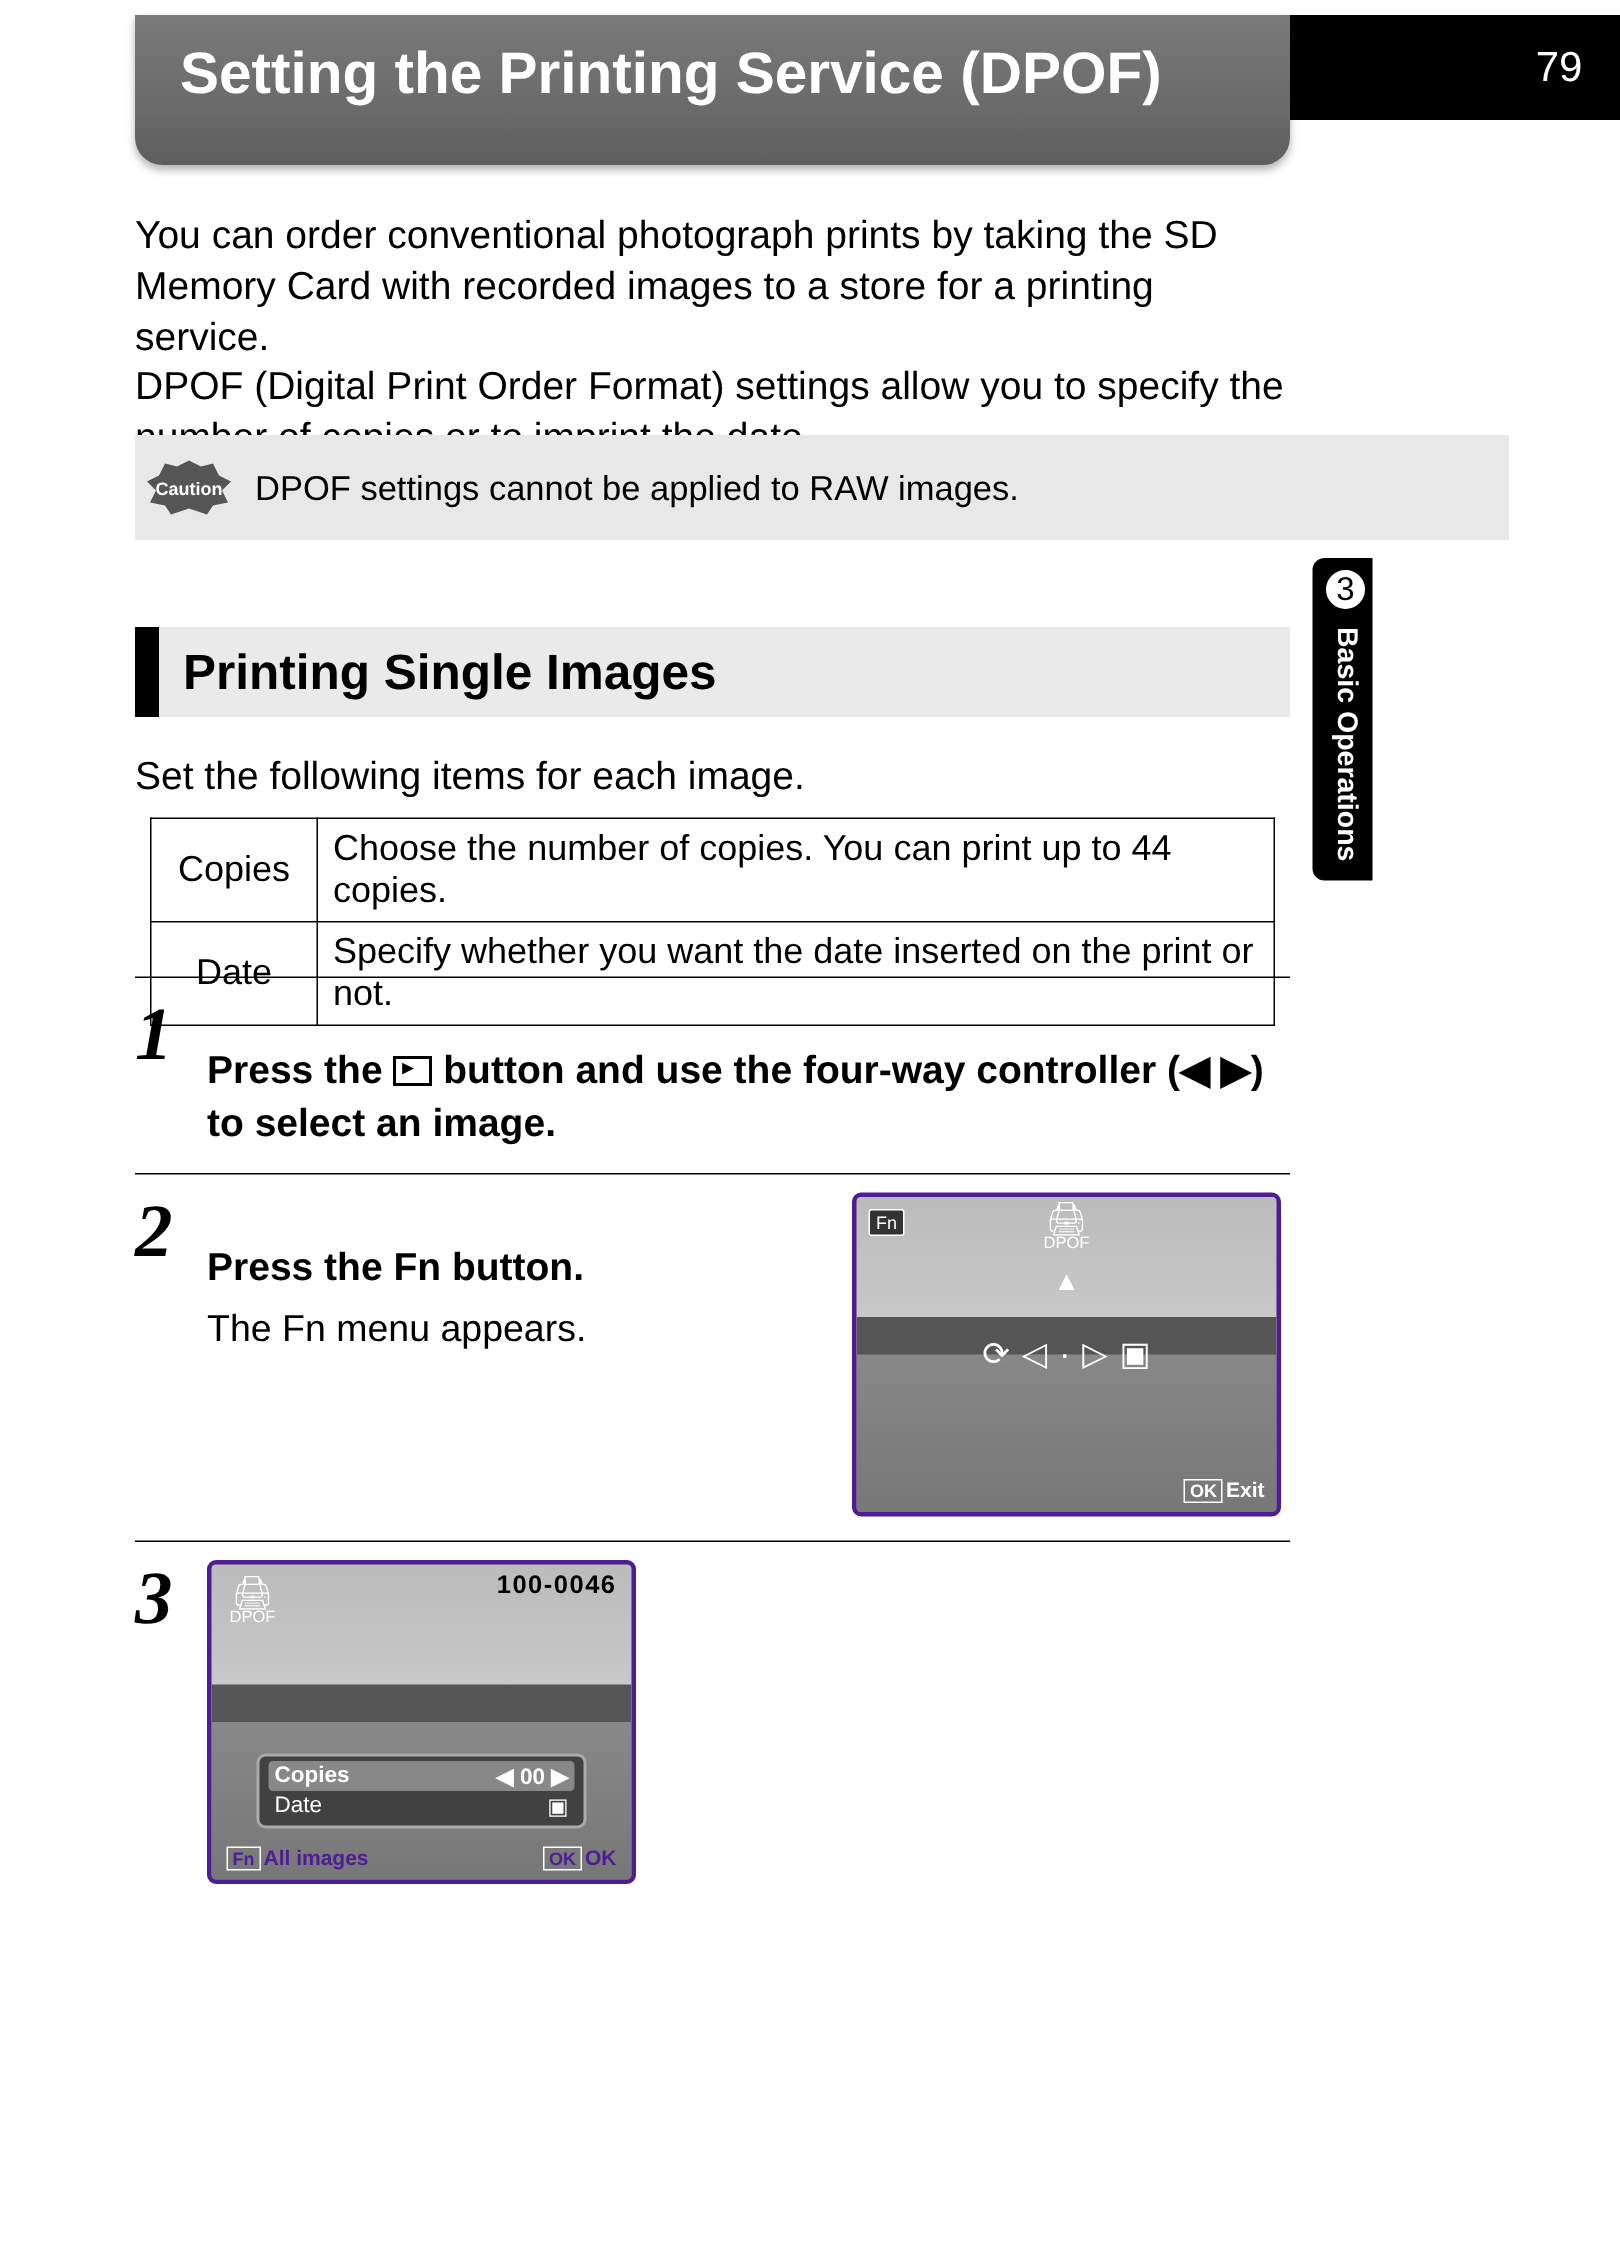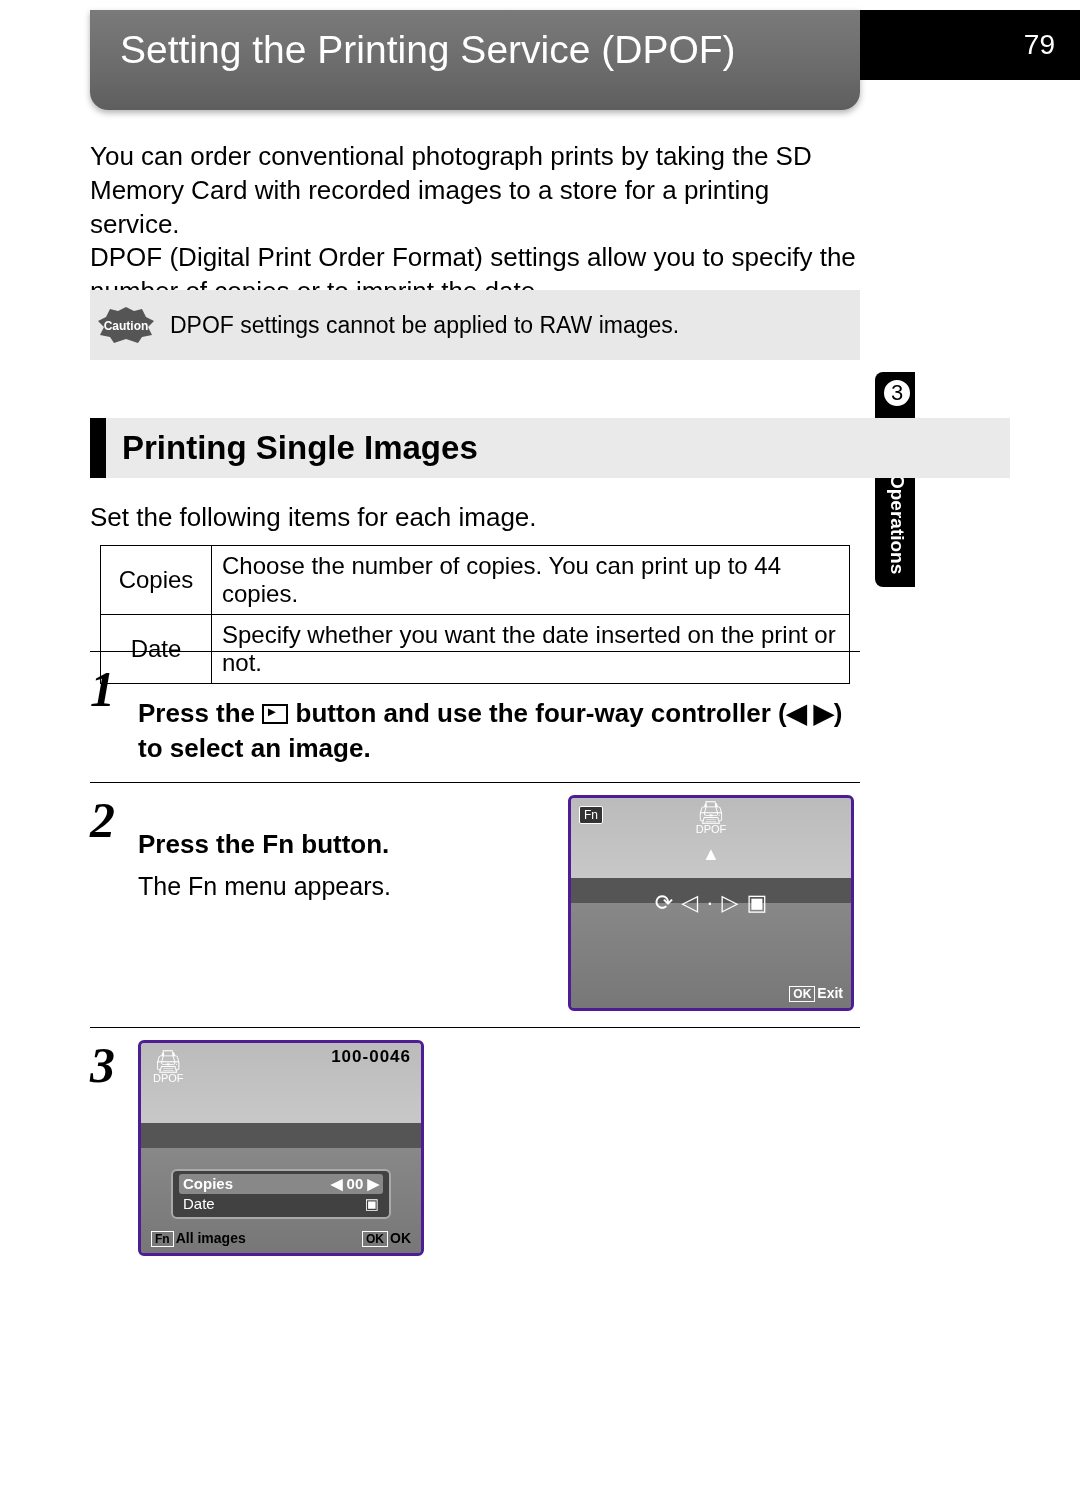--- a/index.html
+++ b/index.html
@@ -34,40 +34,40 @@
   .title-banner {
     position: absolute;
     top: 10px;
     left: 90px;
     width: 770px;
     height: 100px;
     background: linear-gradient(to bottom, #7a7a7a 0%, #6b6b6b 60%, #5e5e5e 100%);
     border-radius: 0 0 18px 18px;
     color: #fff;
     font-size: 39px;
-    font-weight: normal;
+    font-weight: bold;
     display: flex;
     align-items: flex-start;
     padding: 18px 30px 0 30px;
     box-sizing: border-box;
     box-shadow: 0 3px 6px rgba(0,0,0,0.3);
   }
   .intro {
     position: absolute;
     top: 140px;
     left: 90px;
     width: 770px;
     font-size: 26px;
     line-height: 1.3;
   }
   .caution-block {
     position: absolute;
     top: 290px;
     left: 90px;
-    width: 770px;
+    width: 916px;
     height: 70px;
     background: #e8e8e8;
     display: flex;
     align-items: center;
   }
   .caution-icon {
     width: 60px;
     height: 40px;
     margin-left: 6px;
     margin-right: 14px;
@@ -108,21 +108,21 @@
     top: 418px;
     writing-mode: vertical-rl;
     font-weight: bold;
     font-size: 19px;
     color: #fff;
   }
   .section-heading {
     position: absolute;
     top: 418px;
     left: 90px;
-    width: 920px;
+    width: 770px;
     height: 60px;
     background: #eaeaea;
     border-left: 16px solid #000;
     display: flex;
     align-items: center;
     padding-left: 16px;
     font-size: 33px;
     font-weight: bold;
     box-sizing: border-box;
   }
@@ -323,21 +323,21 @@
     font-weight: bold;
     border-radius: 3px;
   }
   .screen2-bottom {
     position:absolute;
     bottom: 6px;
     left: 10px;
     right: 10px;
     display:flex;
     justify-content: space-between;
-    color:#000000;
+    color:#4c1d95;
     font-size: 14px;
     font-weight: bold;
     align-items: flex-end;
   }
   .inline-icon {
     display:inline-block;
     border: 2px solid #000;
     width: 22px;
     height: 16px;
     position: relative;

